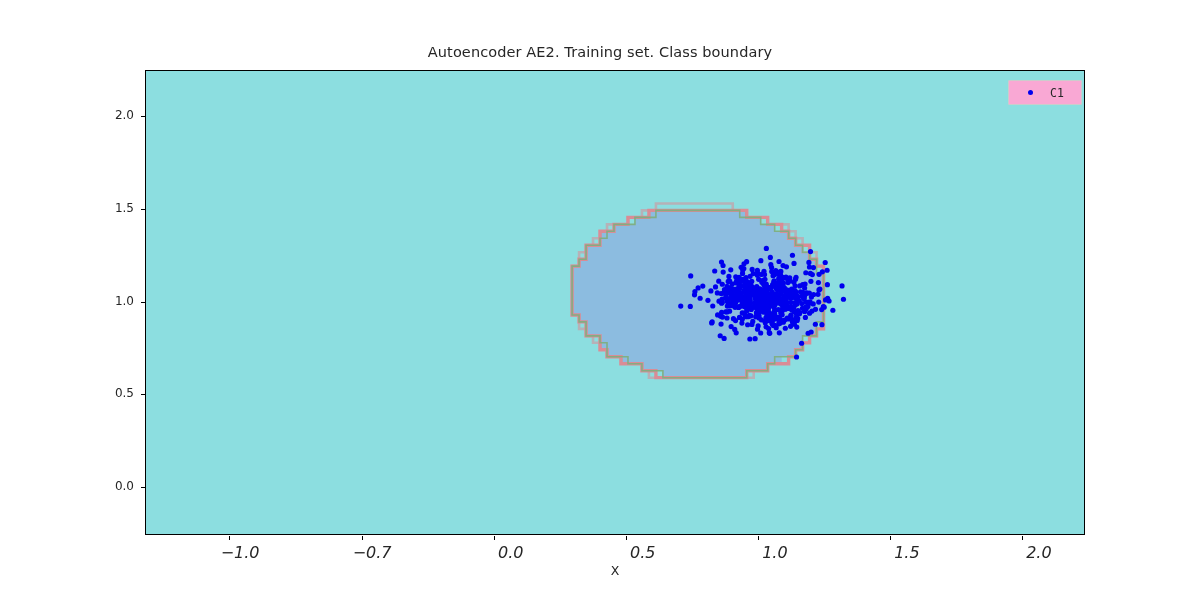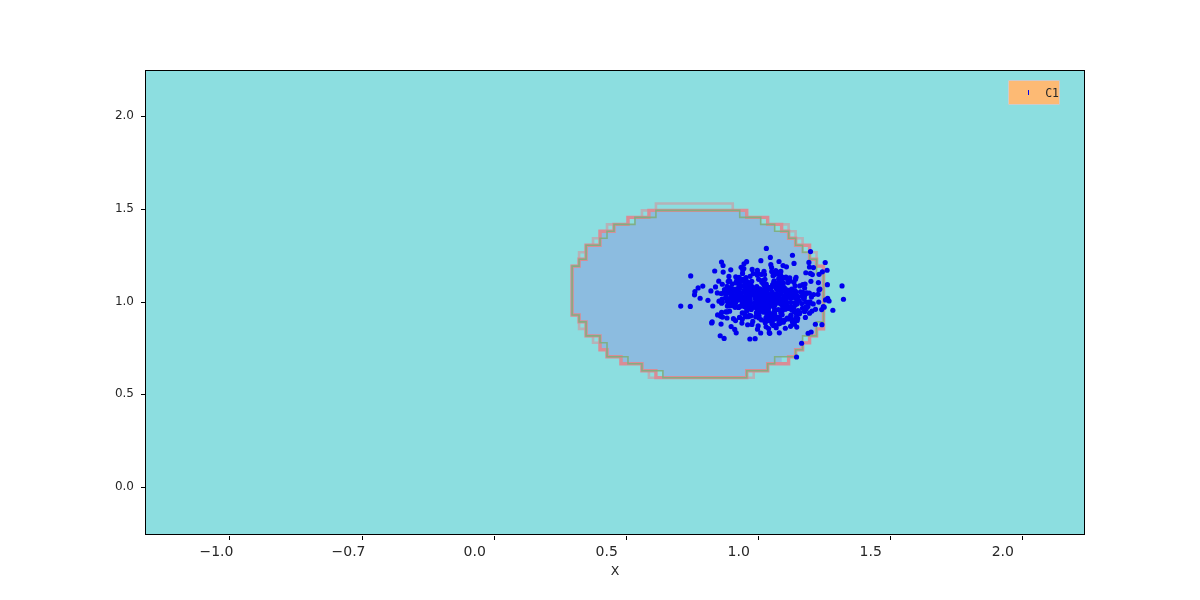--- a/index.html
+++ b/index.html
@@ -15,39 +15,40 @@
   #axes{
     position:absolute;left:145px;top:70px;width:940px;height:465px;
     background:#8cdee0;border:1.1px solid #000000;box-sizing:border-box;
     overflow:hidden;
   }
   #plotsvg{position:absolute;left:0;top:0;width:100%;height:100%;display:block;}
 
   
   .tick-x{position:absolute;width:1px;height:4px;background:#000;top:536px;}
   .tick-y{position:absolute;height:1px;width:4px;background:#000;left:141px;}
-  .ticklbl-x{position:absolute;font-size:14px;color:#262626;text-align:left;width:60px;top:543px;}
+  .ticklbl-x{position:absolute;font-size:16px;color:#262626;text-align:right;width:60px;top:543px;font-style:italic;}
   .ticklbl-y{position:absolute;font-size:12px;color:#262626;text-align:right;width:60px;left:74px;}
 
   #xlabel{position:absolute;left:145px;width:940px;top:563px;text-align:center;font-size:12.5px;color:#262626;}
 
   
   #legend{
-    position:absolute;left:1008px;top:80px;width:52px;height:25px;
-    background:#fdba74;border:1px solid #cccccc;border-radius:1px;
+    position:absolute;left:1008px;top:80px;width:74px;height:25px;
+    background:#f9a8d4;border:1px solid #cccccc;border-radius:1px;
     box-sizing:border-box;display:flex;align-items:center;
   }
   #legend-marker{width:5px;height:5px;border-radius:50%;background:#0000ee;margin-left:19px;}
   #legend-label{margin-left:17px;font-size:11.5px;color:#262626;font-family:"DejaVu Sans Mono","Liberation Mono",monospace;}
 </style>
 </head>
 <body>
 
 <div id="figure">
 
+  <div id="title">Autoencoder AE2. Training set. Class boundary</div>
 
   <div id="axes">
     <svg id="plotsvg" viewBox="0 0 940 465" preserveAspectRatio="none">
         <path d="M 679 203 H 672 V 196 H 672 V 189 H 665 V 182 H 658 V 175 H 658 V 175 H 651 V 168 H 644 V 161 H 637 V 161 H 630 V 154 H 630 V 154 H 623 V 154 H 616 V 147 H 609 V 147 H 602 V 140 H 595 V 140 H 588 V 140 H 581 V 140 H 574 V 140 H 567 V 140 H 560 V 140 H 553 V 140 H 546 V 140 H 539 V 140 H 532 V 140 H 525 V 140 H 518 V 140 H 518 V 140 H 511 V 140 H 504 V 147 H 497 V 147 H 490 V 154 H 483 V 154 H 476 V 154 H 469 V 161 H 462 V 161 H 455 V 168 H 455 V 175 H 448 V 175 H 441 V 182 H 441 V 189 H 434 V 196 H 427 V 203 H 427 V 210 H 427 V 210 H 427 V 217 H 427 V 224 H 427 V 231 H 427 V 238 H 427 V 245 H 434 V 252 H 441 V 259 H 441 V 266 H 448 V 266 H 455 V 273 H 455 V 280 H 462 V 287 H 469 V 287 H 476 V 294 H 483 V 294 H 490 V 294 H 497 V 301 H 504 V 301 H 511 V 301 H 518 V 308 H 518 V 308 H 525 V 308 H 532 V 308 H 539 V 308 H 546 V 308 H 553 V 308 H 560 V 308 H 567 V 308 H 574 V 308 H 581 V 308 H 588 V 308 H 595 V 308 H 602 V 301 H 609 V 301 H 616 V 301 H 623 V 294 H 630 V 294 H 630 V 294 H 637 V 287 H 644 V 287 H 651 V 280 H 658 V 273 H 658 V 266 H 665 V 266 H 672 V 259 H 672 V 252 H 679 V 245 H 679 V 238 H 679 V 231 H 679 V 224 H 679 V 217 H 679 V 210 H 679 V 210 H 679 V 203 Z" fill="#8cbce0" stroke="none"></path>
         <path d="M 679 203 H 679 V 196 H 672 V 189 H 672 V 182 H 665 V 182 H 658 V 175 H 658 V 168 H 651 V 168 H 651 V 161 H 644 V 154 H 637 V 154 H 630 V 154 H 623 V 147 H 616 V 147 H 609 V 147 H 602 V 140 H 595 V 140 H 588 V 133 H 581 V 133 H 574 V 133 H 567 V 133 H 560 V 133 H 553 V 133 H 546 V 133 H 539 V 133 H 532 V 133 H 525 V 133 H 518 V 133 H 511 V 140 H 504 V 140 H 497 V 147 H 497 V 147 H 490 V 147 H 483 V 154 H 476 V 154 H 469 V 154 H 462 V 161 H 455 V 168 H 455 V 168 H 448 V 175 H 441 V 182 H 441 V 182 H 434 V 189 H 434 V 196 H 427 V 203 H 427 V 210 H 427 V 210 H 427 V 217 H 427 V 224 H 427 V 231 H 427 V 238 H 427 V 245 H 434 V 252 H 434 V 259 H 441 V 259 H 441 V 266 H 448 V 273 H 455 V 280 H 455 V 280 H 462 V 287 H 469 V 287 H 476 V 294 H 483 V 294 H 490 V 294 H 497 V 301 H 497 V 301 H 504 V 308 H 511 V 308 H 518 V 308 H 525 V 308 H 532 V 308 H 539 V 308 H 546 V 308 H 553 V 308 H 560 V 308 H 567 V 308 H 574 V 308 H 581 V 308 H 588 V 308 H 595 V 308 H 602 V 308 H 609 V 301 H 616 V 301 H 623 V 294 H 630 V 294 H 637 V 294 H 644 V 287 H 651 V 287 H 651 V 280 H 658 V 280 H 658 V 273 H 665 V 266 H 672 V 259 H 672 V 259 H 679 V 252 H 679 V 245 H 679 V 238 H 679 V 231 H 679 V 224 H 679 V 217 H 679 V 210 H 679 V 210 H 679 V 203 Z" fill="none" stroke="#d98c96" stroke-width="2.6" stroke-opacity="0.55"></path>
         <path d="M 679 203 H 679 V 196 H 672 V 189 H 665 V 182 H 665 V 175 H 658 V 175 H 651 V 168 H 644 V 161 H 644 V 161 H 637 V 154 H 630 V 154 H 623 V 147 H 616 V 147 H 609 V 147 H 602 V 140 H 595 V 140 H 588 V 140 H 581 V 140 H 574 V 140 H 567 V 140 H 560 V 140 H 553 V 140 H 546 V 140 H 539 V 140 H 532 V 140 H 525 V 140 H 518 V 140 H 511 V 140 H 511 V 140 H 504 V 147 H 497 V 147 H 490 V 147 H 483 V 154 H 476 V 154 H 469 V 161 H 462 V 161 H 455 V 168 H 455 V 175 H 448 V 175 H 441 V 182 H 441 V 189 H 434 V 196 H 427 V 203 H 427 V 210 H 427 V 210 H 427 V 217 H 427 V 224 H 427 V 231 H 427 V 238 H 427 V 245 H 434 V 252 H 441 V 259 H 441 V 266 H 448 V 266 H 455 V 273 H 455 V 280 H 462 V 287 H 469 V 287 H 476 V 294 H 483 V 294 H 490 V 294 H 497 V 301 H 504 V 301 H 511 V 301 H 511 V 308 H 518 V 308 H 525 V 308 H 532 V 308 H 539 V 308 H 546 V 308 H 553 V 308 H 560 V 308 H 567 V 308 H 574 V 308 H 581 V 308 H 588 V 308 H 595 V 308 H 602 V 301 H 609 V 301 H 616 V 301 H 623 V 294 H 630 V 294 H 637 V 294 H 644 V 287 H 644 V 287 H 651 V 280 H 658 V 273 H 665 V 266 H 665 V 266 H 672 V 259 H 679 V 252 H 679 V 245 H 679 V 238 H 679 V 231 H 679 V 224 H 679 V 217 H 679 V 210 H 679 V 210 H 679 V 203 Z" fill="none" stroke="#d98c96" stroke-width="3.4" stroke-opacity="1"></path>
         <path d="M 679 203 H 672 V 196 H 672 V 189 H 665 V 182 H 658 V 175 H 658 V 175 H 651 V 168 H 644 V 161 H 637 V 161 H 630 V 154 H 623 V 154 H 623 V 154 H 616 V 147 H 609 V 147 H 602 V 147 H 595 V 140 H 588 V 140 H 581 V 140 H 574 V 140 H 567 V 140 H 560 V 140 H 553 V 140 H 546 V 140 H 539 V 140 H 532 V 140 H 525 V 140 H 518 V 140 H 518 V 140 H 511 V 147 H 504 V 147 H 497 V 147 H 490 V 154 H 483 V 154 H 476 V 154 H 469 V 161 H 462 V 161 H 462 V 168 H 455 V 175 H 448 V 175 H 441 V 182 H 441 V 189 H 434 V 196 H 427 V 203 H 427 V 210 H 427 V 217 H 427 V 224 H 427 V 231 H 427 V 238 H 427 V 245 H 434 V 252 H 441 V 259 H 441 V 266 H 448 V 266 H 455 V 273 H 462 V 280 H 462 V 287 H 469 V 287 H 476 V 287 H 483 V 294 H 490 V 294 H 497 V 301 H 504 V 301 H 511 V 301 H 518 V 308 H 518 V 308 H 525 V 308 H 532 V 308 H 539 V 308 H 546 V 308 H 553 V 308 H 560 V 308 H 567 V 308 H 574 V 308 H 581 V 308 H 588 V 308 H 595 V 308 H 602 V 301 H 609 V 301 H 616 V 301 H 623 V 294 H 623 V 294 H 630 V 287 H 637 V 287 H 644 V 287 H 651 V 280 H 658 V 273 H 658 V 266 H 665 V 266 H 672 V 259 H 672 V 252 H 679 V 245 H 679 V 238 H 679 V 231 H 679 V 224 H 679 V 217 H 679 V 210 H 679 V 203 Z" fill="none" stroke="#7fae80" stroke-width="1.6" stroke-opacity="0.95"></path>
         <g>
           <circle cx="597.98" cy="199.97" r="2.6" fill="#0000ee"></circle>
           <circle cx="604.40" cy="223.76" r="2.6" fill="#0000ee"></circle>

